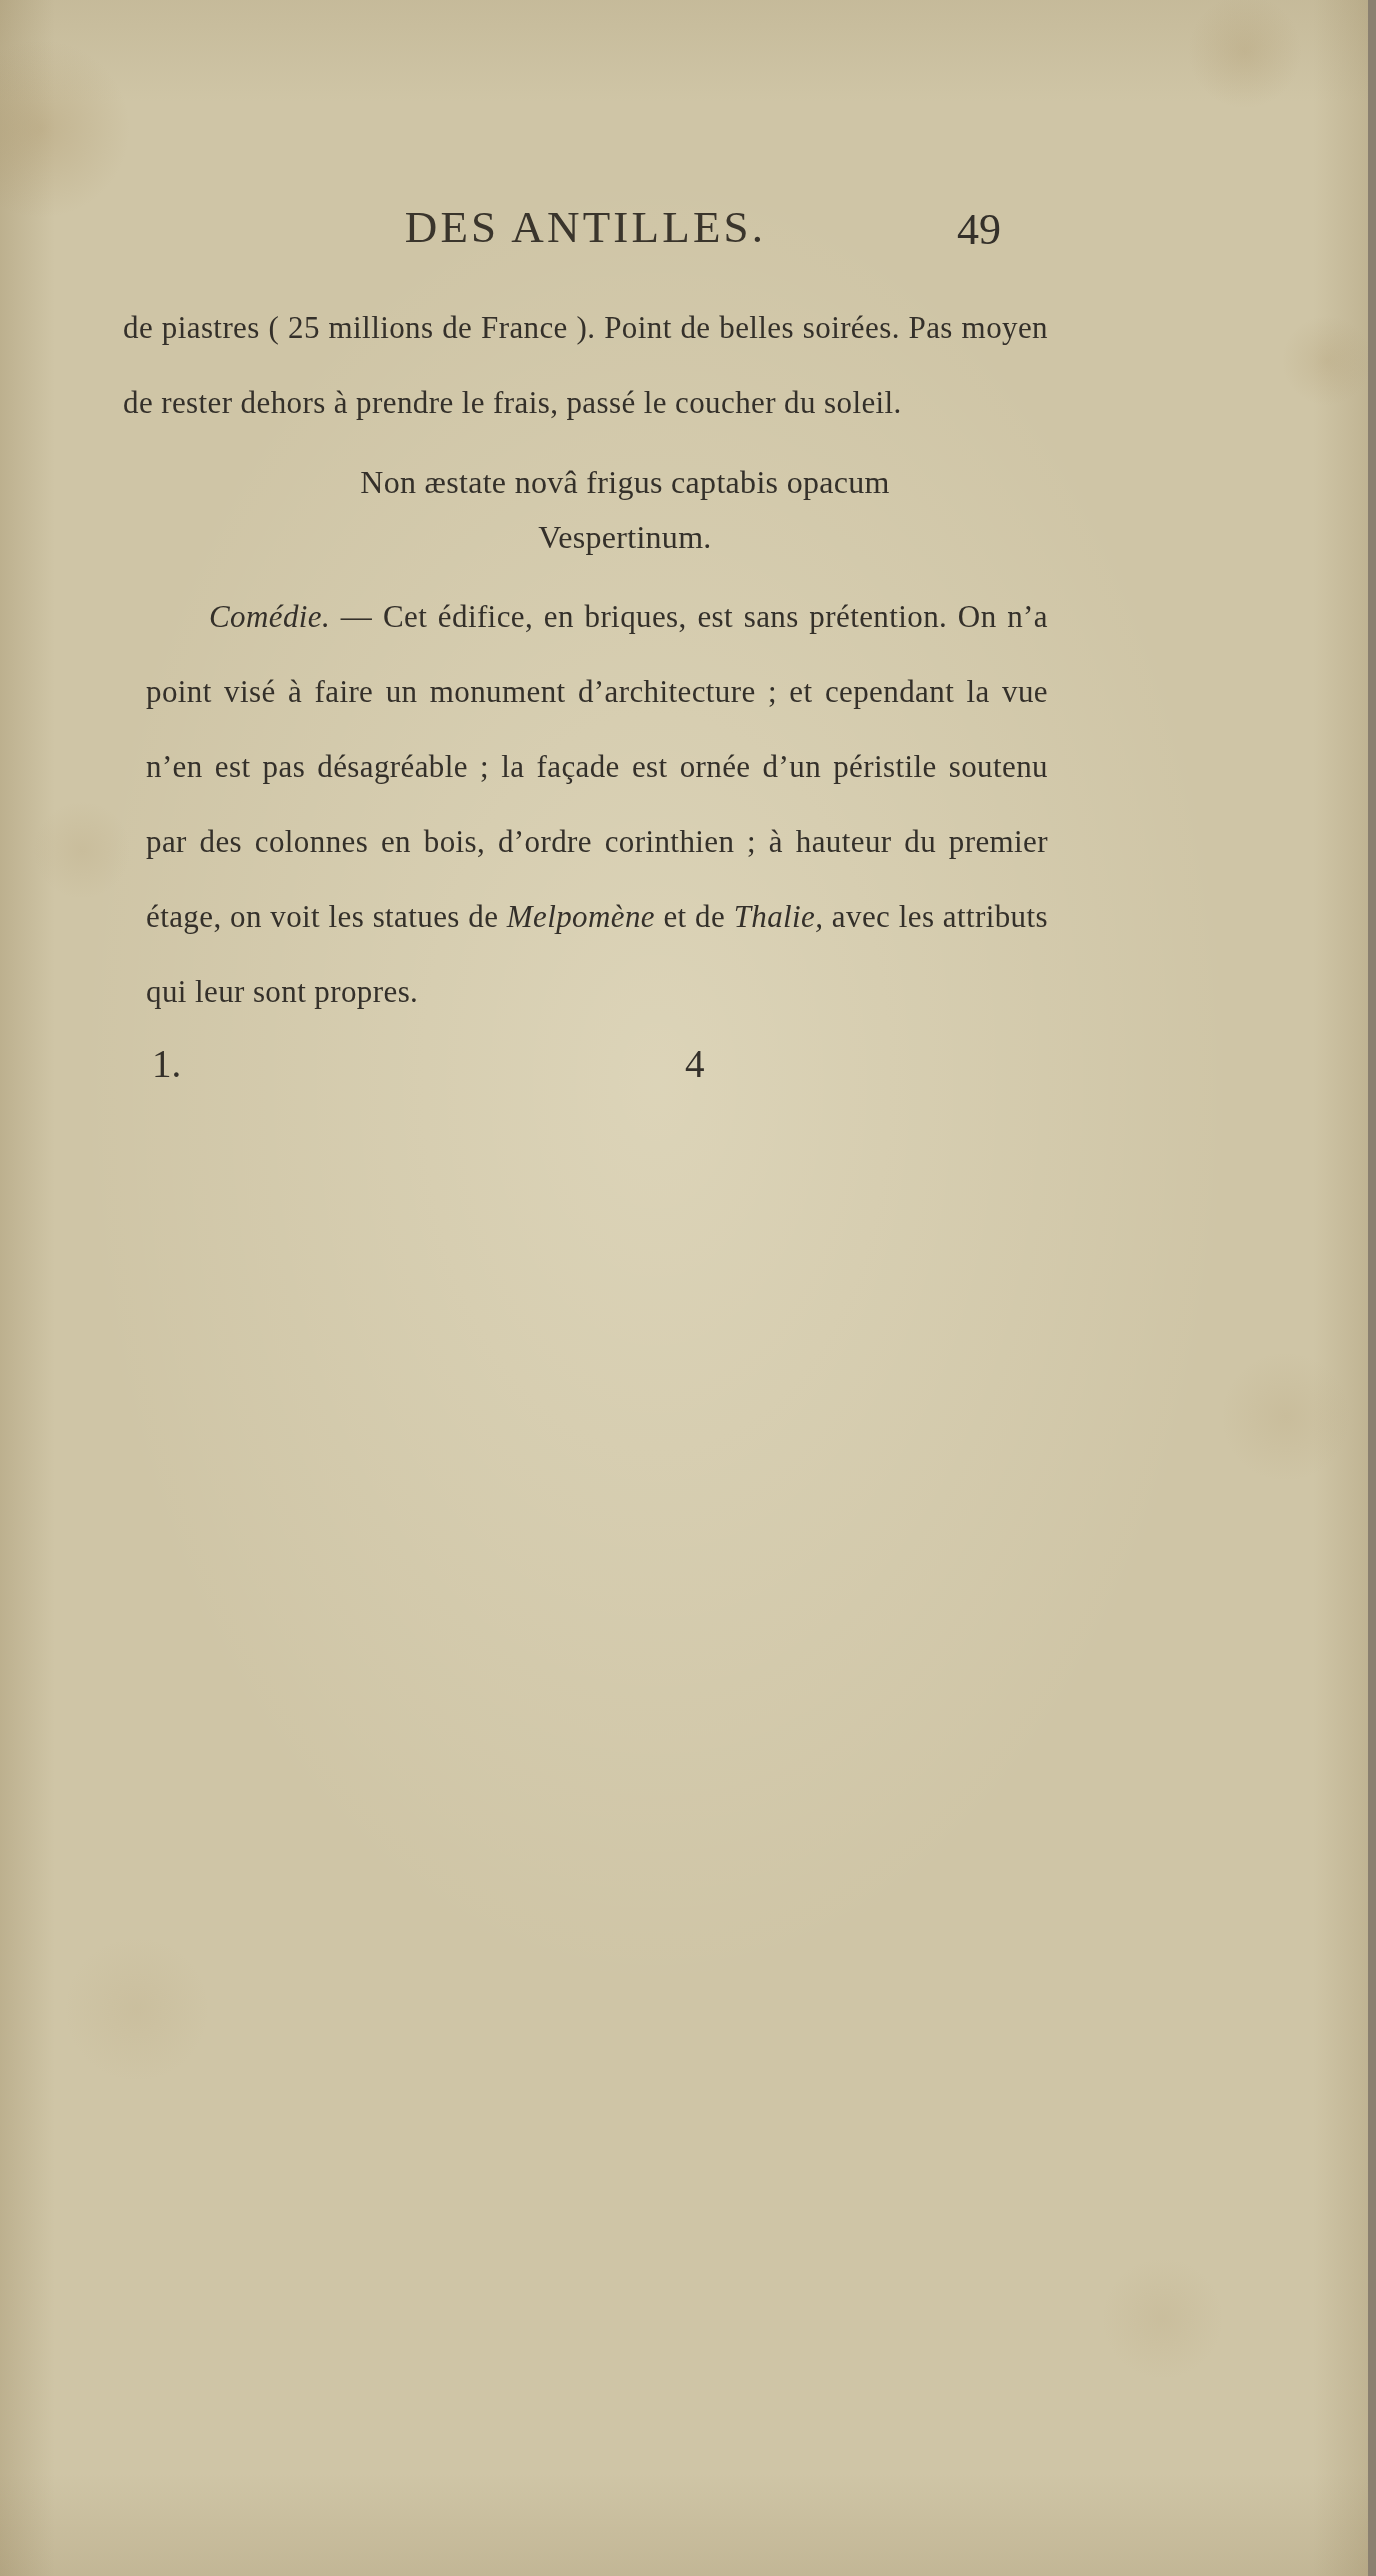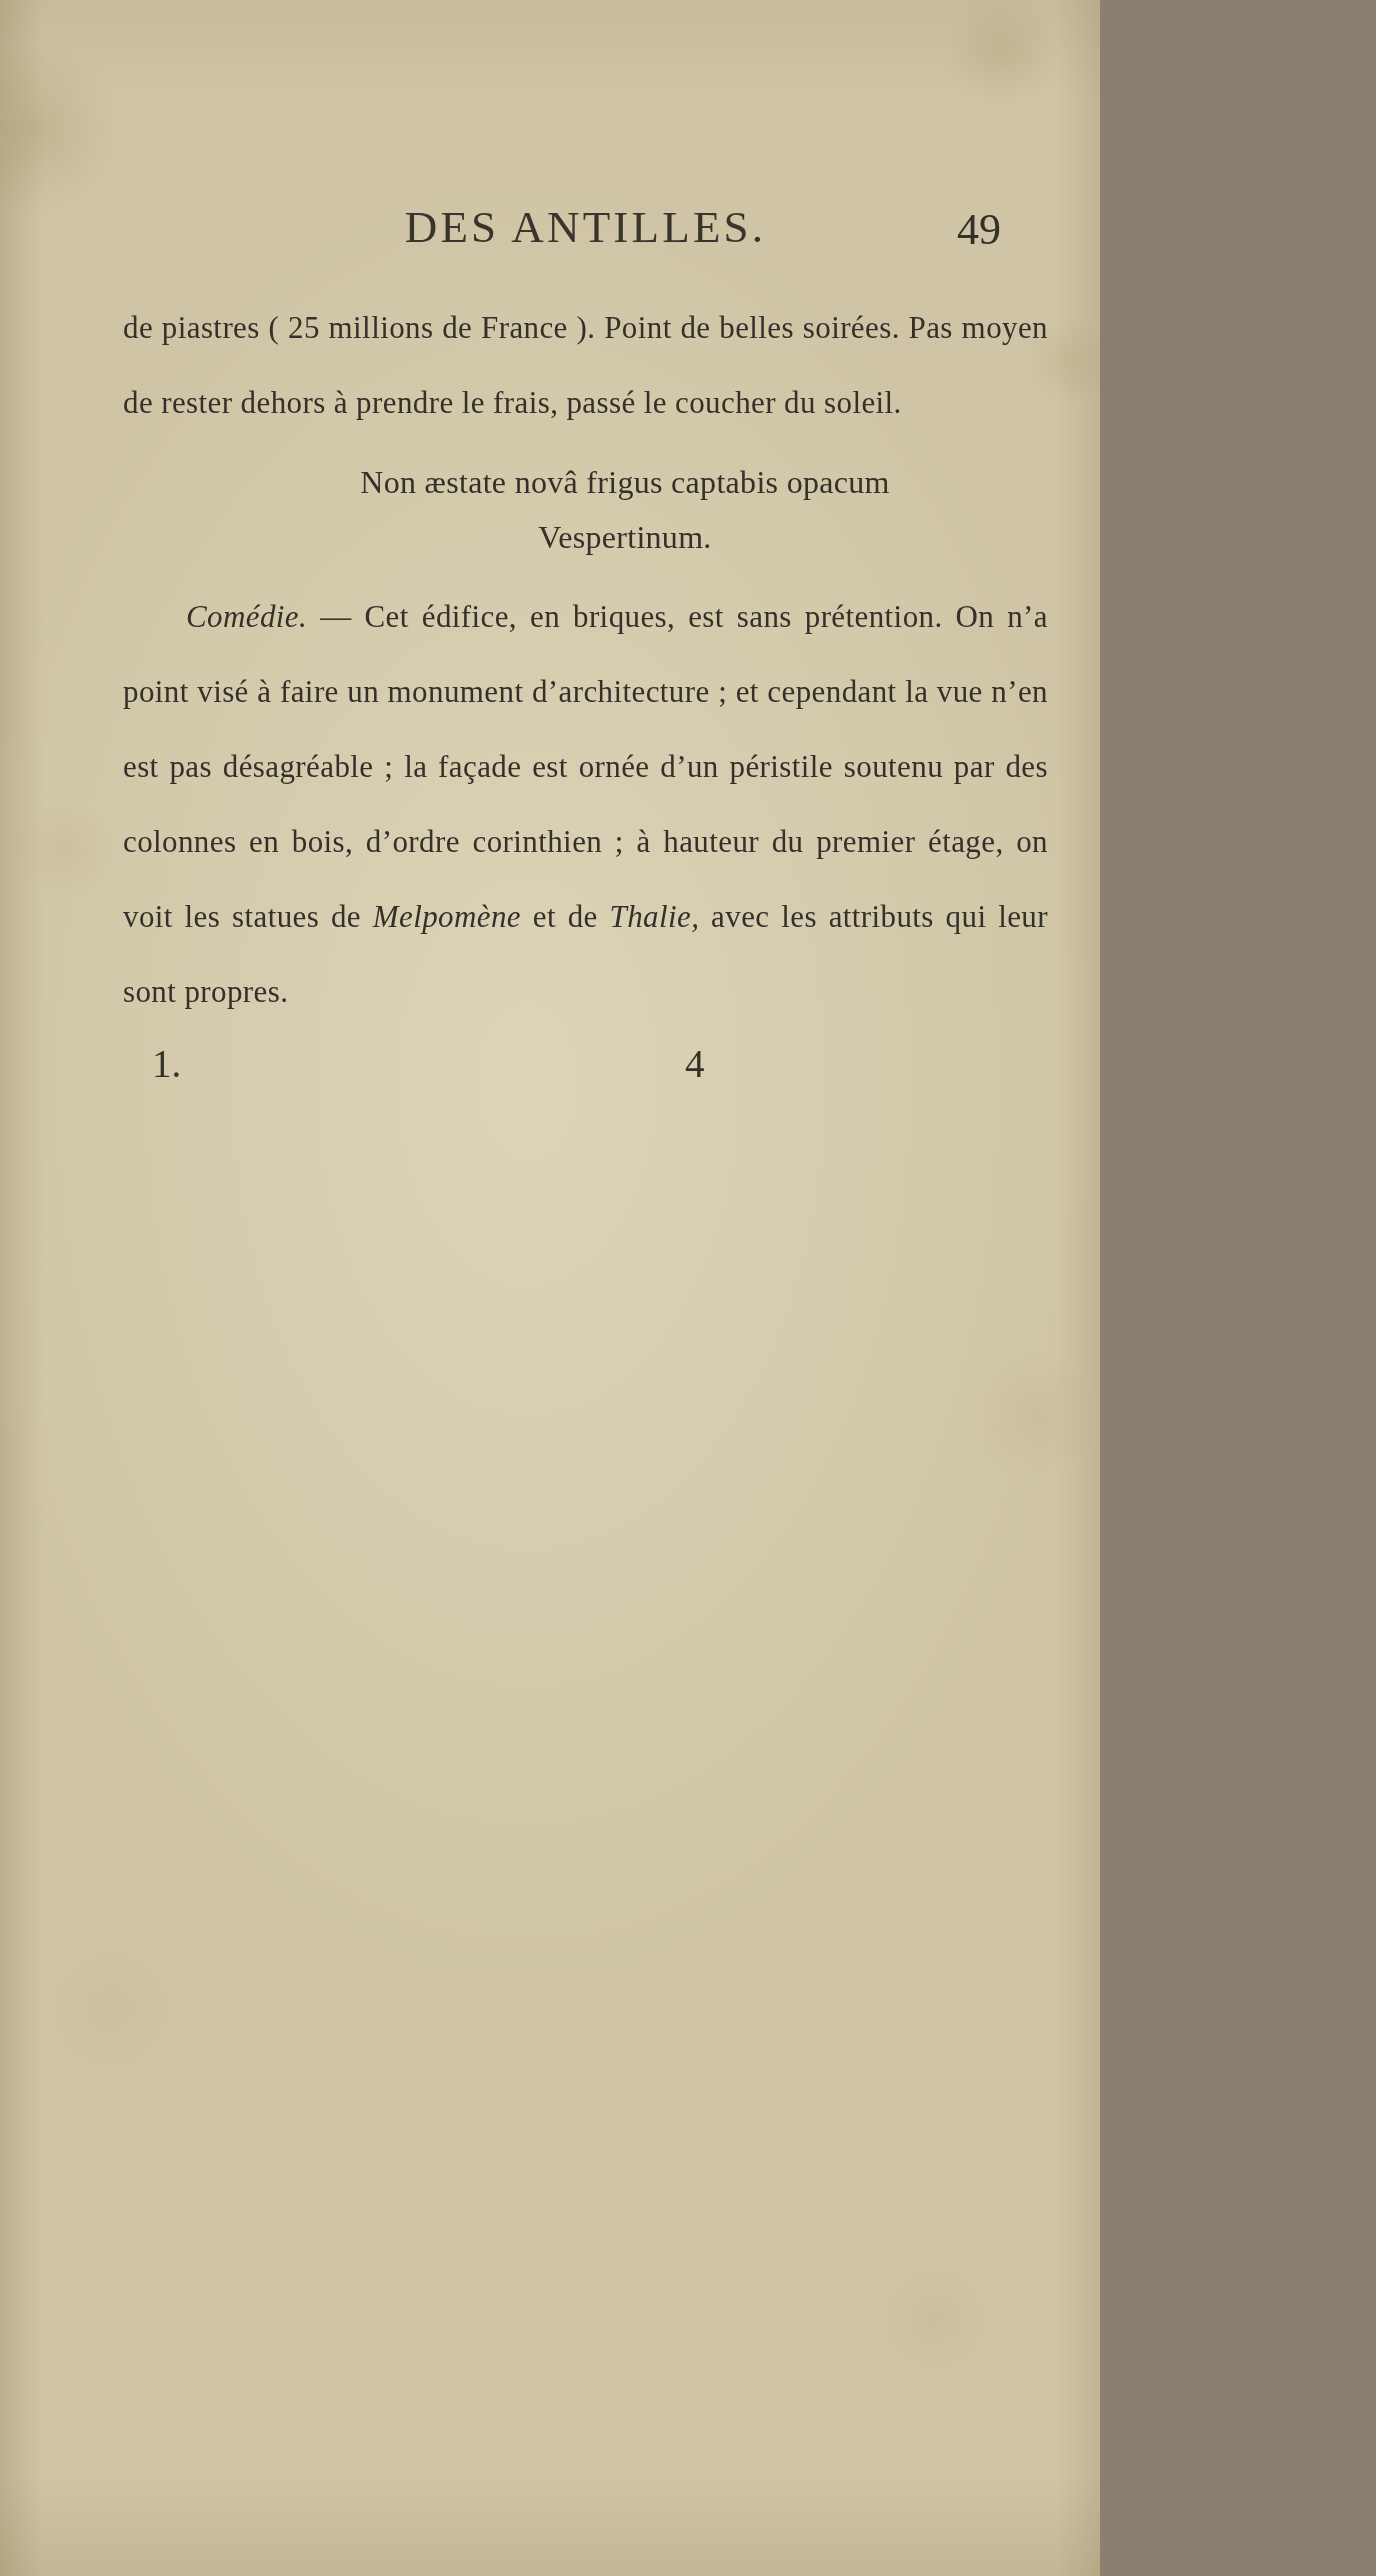--- a/index.html
+++ b/index.html
@@ -2,21 +2,21 @@
 <html style="font-size:13px"><head>
 <meta charset="utf-8">
 <style>
   html, body {
     margin: 0;
     padding: 0;
     background: #8a8070;
   }
   .scan {
     position: relative;
-    width: 1100px;
+    width: 1368px;
     height: 2576px;
     overflow: hidden;
     background-color: #cfc5a6;
     background-image:
       radial-gradient(ellipse 770px 1215px at 48% 42%, rgba(255,251,232,0.28), rgba(255,251,232,0) 75%),
       radial-gradient(circle 89px at 3% 5%, rgba(148,118,66,0.22), rgba(148,118,66,0) 100%),
       radial-gradient(circle 57px at 91% 2%, rgba(148,118,66,0.16), rgba(148,118,66,0) 100%),
       radial-gradient(circle 45px at 97% 14%, rgba(148,118,66,0.14), rgba(148,118,66,0) 100%),
       radial-gradient(circle 49px at 6% 33%, rgba(148,118,66,0.10), rgba(148,118,66,0) 100%),
       radial-gradient(circle 65px at 94% 55%, rgba(148,118,66,0.10), rgba(148,118,66,0) 100%),
@@ -50,21 +50,21 @@
     top: 3.2px;
     font-size: 44px;
   }
   .body-par {
     margin: 0;
     font-size: 31px;
     line-height: 75px;
     text-align: justify;
     letter-spacing: 0.4px;
   }
-  .indent { text-indent: 63px; }
+  .indent { text-indent: 63px; margin-left: 23px; }
   .italic { font-style: italic; }
   .latin-quote {
     font-size: 32px;
     line-height: 55px;
     margin: 14.6px 0 14.6px 79px;
     text-align: center;
     letter-spacing: 0.3px;
   }
   .page-footer {
     position: relative;

